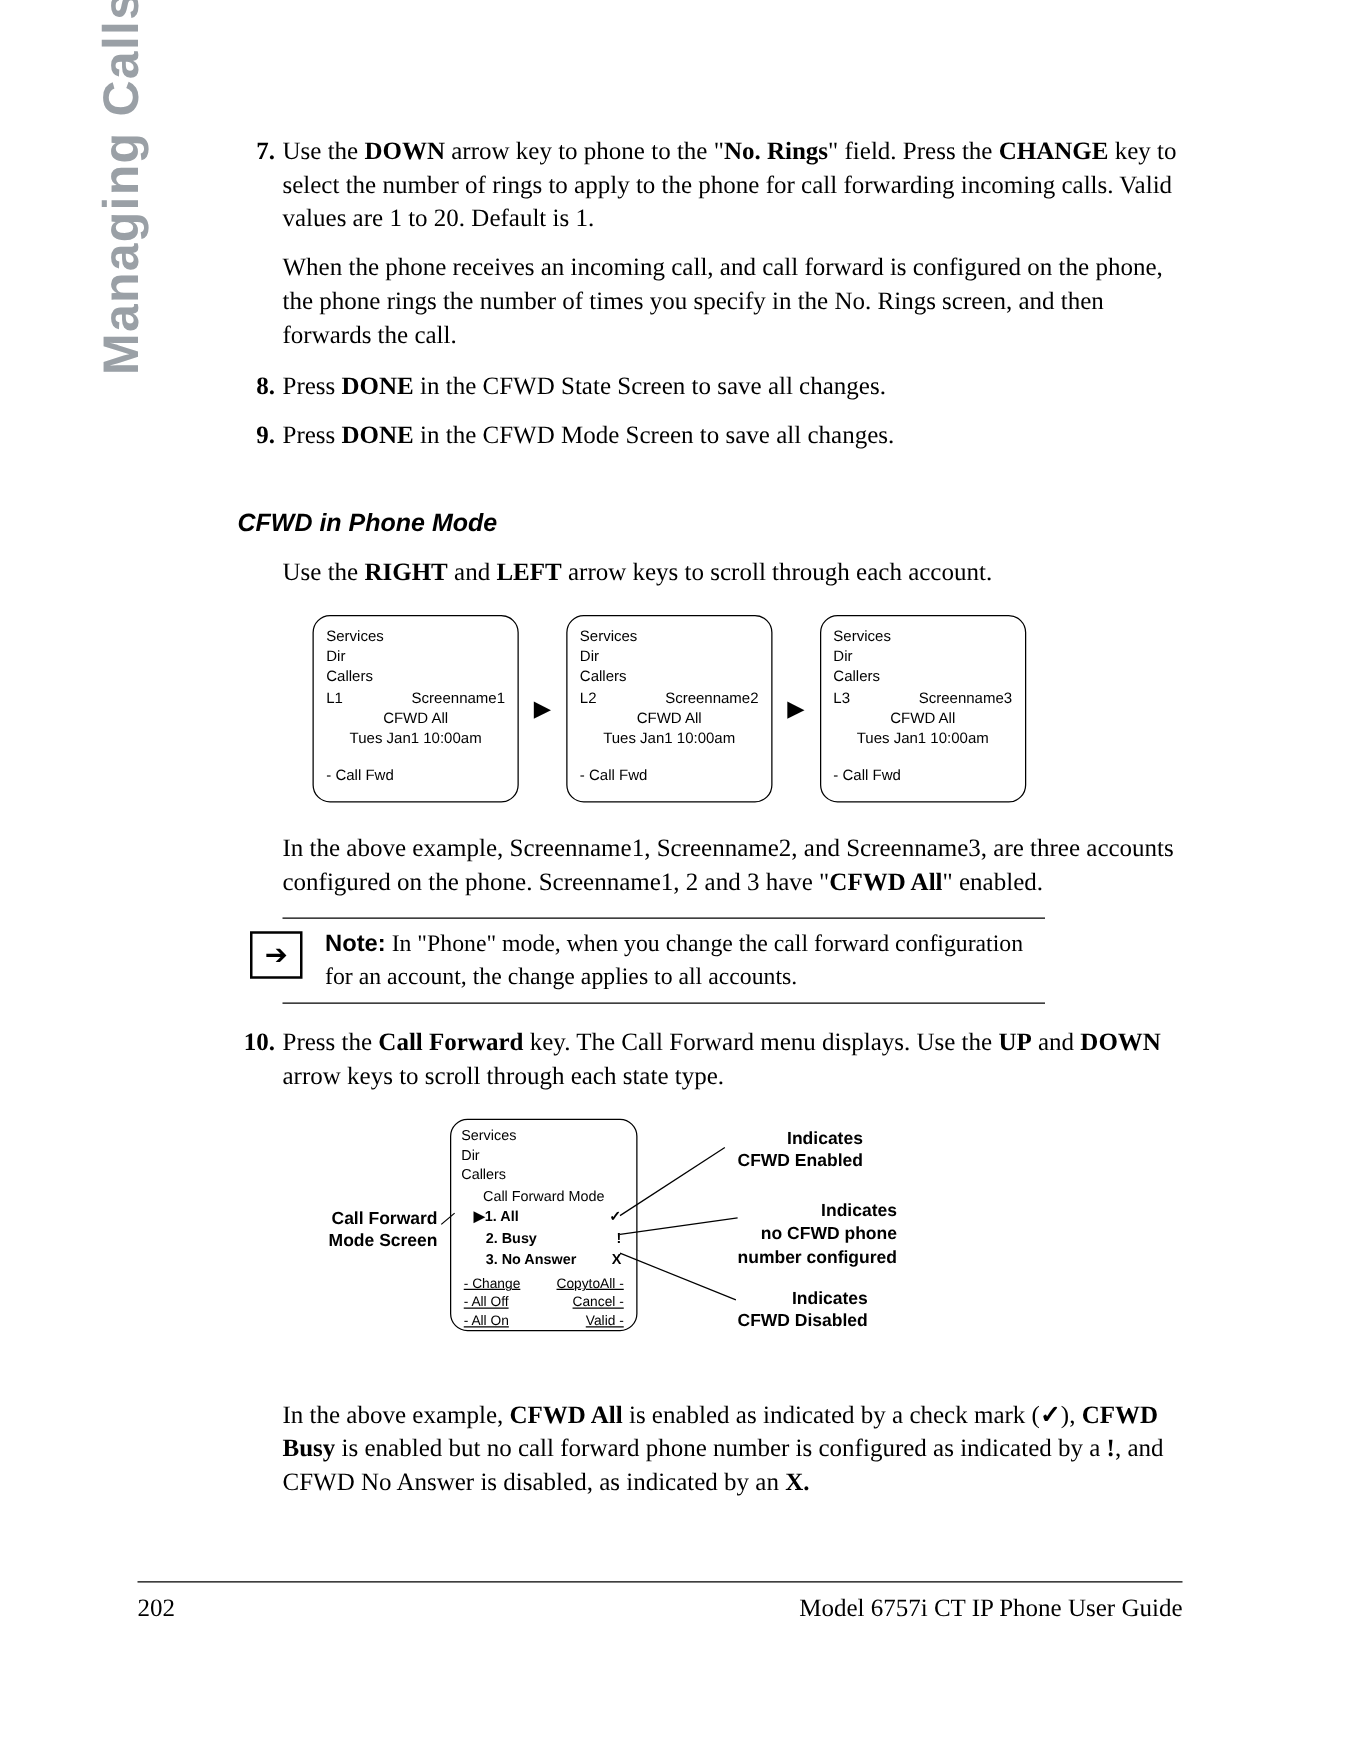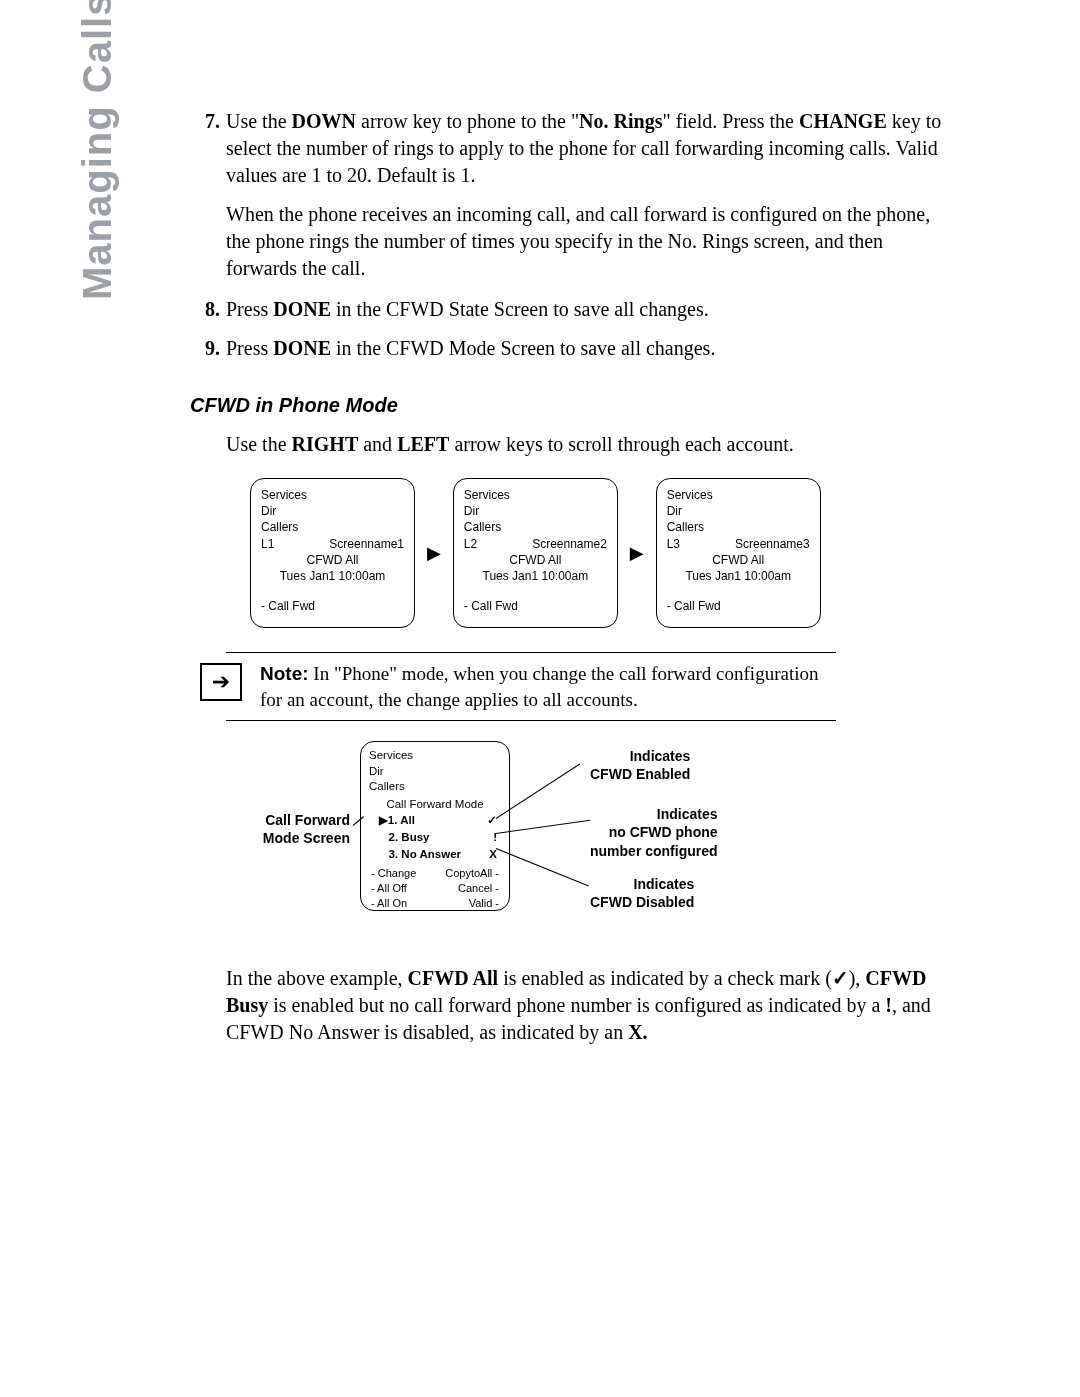--- a/index.html
+++ b/index.html
@@ -50,21 +50,21 @@
   .txt { flex: 1; }
   .para-indent {
     margin-left: 36px;
     margin-bottom: 14px;
   }
   .subhead {
     font-family: Arial, Helvetica, sans-serif;
     font-weight: bold;
     font-style: italic;
     font-size: 20px;
-    margin-top: 30px;
+    margin-top: 44px;
     margin-bottom: 12px;
   }
   .figure-row {
     display: flex;
     gap: 12px;
     align-items: center;
     justify-content: flex-start;
     margin: 20px 0 24px 60px;
   }
   .phone-screen {
@@ -236,30 +236,39 @@
         <span class="ps-line">Services</span>
         <span class="ps-line">Dir</span>
         <span class="ps-line">Callers</span>
         <span class="ps-line"><span>L3</span><span style="float:right">Screenname3</span></span>
         <span class="ps-line ps-center">CFWD All</span>
         <span class="ps-line ps-center">Tues Jan1 10:00am</span>
         <span class="ps-line" style="margin-top:14px">- Call Fwd</span>
       </div>
     </div>
 
+    <div class="para-indent" style="margin-top:0;">
+      <span>In the above example, Screenname1, Screenname2, and Screenname3, are three accounts configured on the phone. Screenname1, 2 and 3 have "</span><b>CFWD All</b><span>" enabled.</span>
+    </div>
 
     <hr class="hr">
     <div class="note-row">
       <div class="note-icon">➔</div>
       <div class="note-text">
         <b style="font-family:Arial,Helvetica,sans-serif">Note:</b><span> In "Phone" mode, when you change the call forward configuration for an account, the change applies to all accounts.</span>
       </div>
     </div>
     <hr class="hr" style="margin-top:8px;">
 
+    <div class="ol-item" style="margin-top:18px;">
+      <div class="num">10.</div>
+      <div class="txt">
+        <span>Press the </span><b>Call Forward</b><span> key. The Call Forward menu displays. Use the </span><b>UP</b><span> and </span><b>DOWN</b><span> arrow keys to scroll through each state type.</span>
+      </div>
+    </div>
 
     <div class="figure2-wrap">
       <div class="fig2-label-left">
         <div>Call Forward</div>
         <div>Mode Screen</div>
       </div>
       <div class="fig2-phone">
         <div>Services</div>
         <div>Dir</div>
         <div>Callers</div>
@@ -271,21 +280,21 @@
             </div>
           <div class="fig2-row3">
               <span style="white-space:pre">   2. Busy</span>
               <span>!</span>
             </div>
           <div class="fig2-row3">
               <span style="white-space:pre">   3. No Answer</span>
               <span>X</span>
             </div>
         </div>
-        <div style="margin-top:4px;">
+        <div style="margin-top:4px;text-decoration:underline;">
           <div class="fig2-bottom-row">
               <span>- Change</span>
               <span>CopytoAll -</span>
             </div>
           <div class="fig2-bottom-row">
               <span>- All Off</span>
               <span>Cancel -</span>
             </div>
           <div class="fig2-bottom-row">
               <span>- All On</span>
@@ -313,13 +322,17 @@
       <div class="fig2-line" style="left:306px; top:107px; width:100px; transform:rotate(22deg);"></div>
       <div class="fig2-line" style="left:163px; top:84px; width:14px; transform:rotate(-40deg);"></div>
     </div>
 
     <div class="para-indent" style="margin-top:0;">
       <span>In the above example, </span><b>CFWD All</b><span> is enabled as indicated by a check mark (</span><b>✓</b><span>), </span><b>CFWD Busy</b><span> is enabled but no call forward phone number is configured as indicated by a </span><b>!</b><span>, and CFWD No Answer is disabled, as indicated by an </span><b>X.</b>
     </div>
 
   </div>
 
+  <div class="footer">
+    <span>202</span>
+    <span>Model 6757i CT IP Phone User Guide</span>
+  </div>
 </div>
 
 </body></html>

